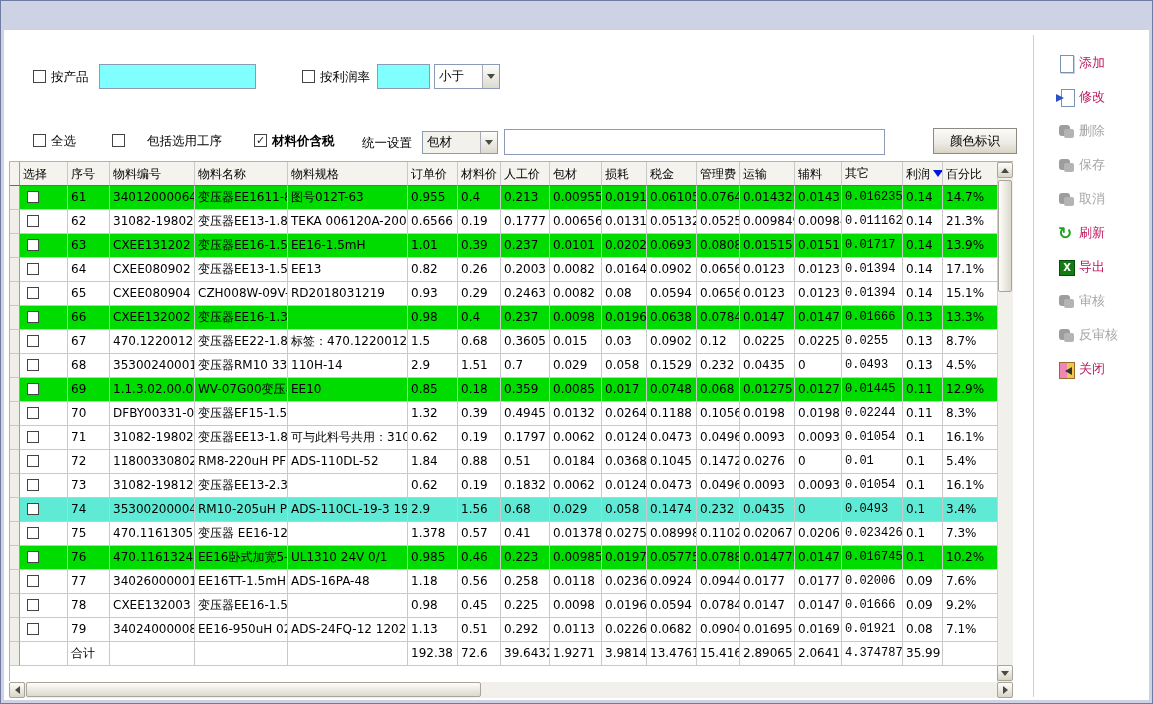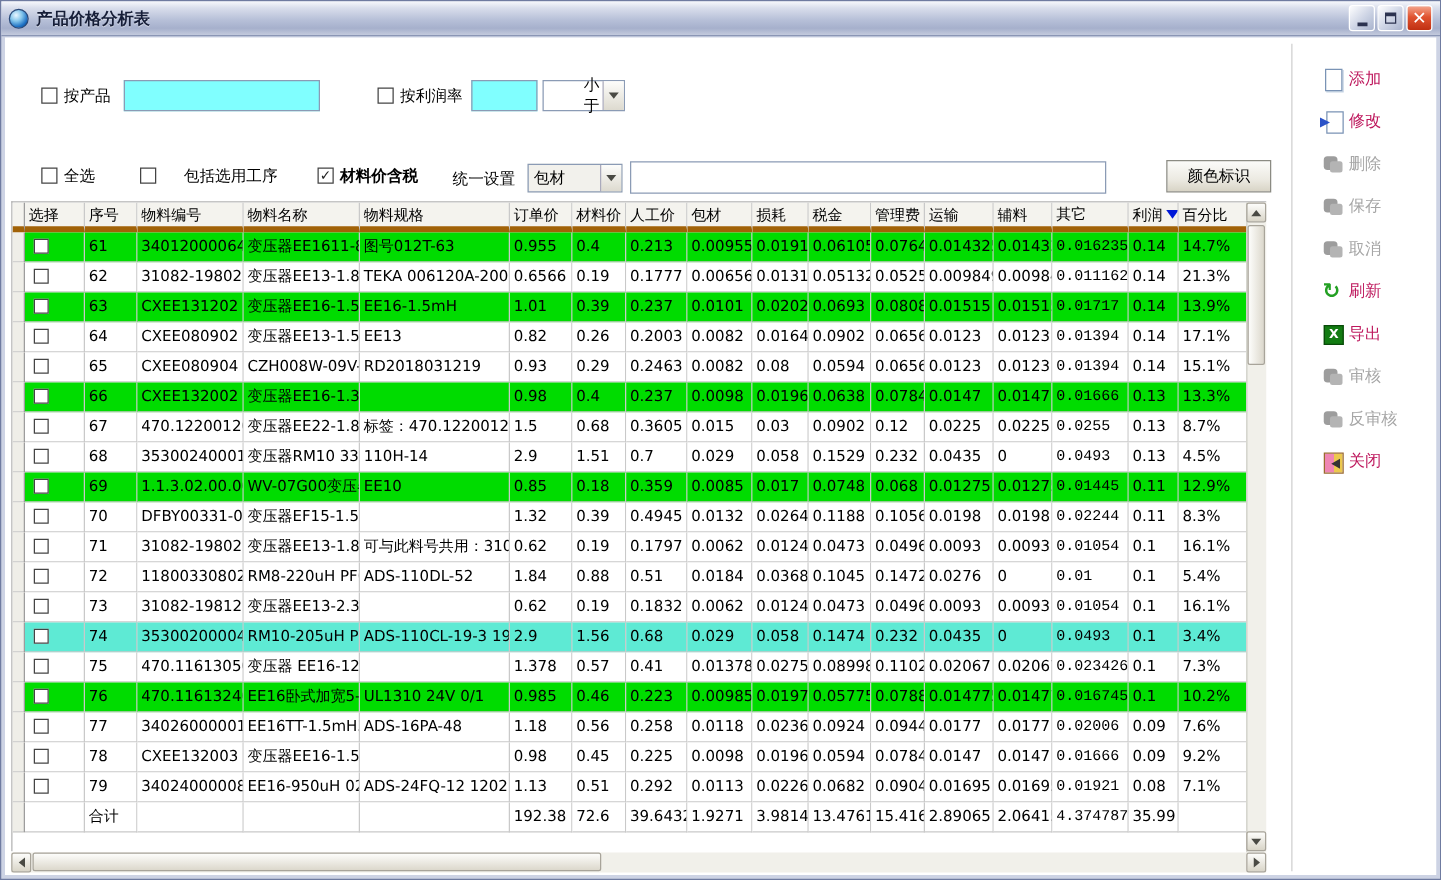--- a/index.html
+++ b/index.html
@@ -42,21 +42,21 @@
   .tri-right{ width:0; height:0; border-top:4px solid transparent; border-bottom:4px solid transparent; border-left:5px solid #4a4a44; }
   .xp-btn { background:linear-gradient(180deg,#fbfbf9 0%,#eceae2 60%,#d8d4c6 100%);
     border:1px solid #8b8b83; font-size:12.5px; color:#000; display:flex; align-items:center; justify-content:center; }
   
   .grid { position:absolute; left:8px; top:160px; width:1004px; height:520px; background:#fff;
     border-left:1px solid #b3b3b3; border-top:1px solid #b3b3b3; }
   .gridinner { position:absolute; left:0; top:0; width:988px; height:520px; overflow:hidden; }
   .grow, .ghead { display:flex; height:24px; }
   .cell { height:24px; border-right:1px solid #c9c9c9; border-bottom:1px solid #c9c9c9;
     font-size:12px; line-height:22px; padding-left:3px; white-space:nowrap; overflow:hidden; color:#000; }
-  .ghead .cell { background:#f4f3ee; border-bottom:5px solid #a16207; display:flex; align-items:center; gap:3px; }
+  .ghead .cell { background:#f4f3ee; border-bottom:1px solid #a16207; display:flex; align-items:center; gap:3px; }
   .rowind { background:#efeee8; border-right:1px solid #9d9d9d; padding:0; }
   .c-margin{width:10px; flex:0 0 10px;} .c-sel{width:48px; flex:0 0 48px;} .c-seq{width:42px; flex:0 0 42px;}
   .c-code{width:85px; flex:0 0 85px;} .c-name{width:93px; flex:0 0 93px;} .c-spec{width:120px; flex:0 0 120px;}
   .c-v0{width:50px; flex:0 0 50px;} .c-v1{width:43px; flex:0 0 43px;} .c-v2{width:49px; flex:0 0 49px;}
   .c-v3{width:52px; flex:0 0 52px;} .c-v4{width:45px; flex:0 0 45px;} .c-v5{width:50px; flex:0 0 50px;}
   .c-v6{width:43px; flex:0 0 43px;} .c-v7{width:55px; flex:0 0 55px;} .c-v8{width:47px; flex:0 0 47px;}
   .c-v9{width:61px; flex:0 0 61px;font-family:Liberation Mono, monospace;} .c-v10{width:40px; flex:0 0 40px;} .c-v11{width:55px; flex:0 0 55px;}
   .bg-green .cell { background:#00dc00; }
   .bg-red .cell { background:#5eead4; }
   .bg-white .cell { background:#fff; }
@@ -96,43 +96,30 @@
   .ico-close::before { content:""; position:absolute; left:2px; top:1px; width:14px; height:15px;
     background:linear-gradient(90deg,#ef86b4 0 7px,#ecc94e 7px 14px); border:1px solid #9a6a30; }
   .ico-close::after { content:""; position:absolute; left:8px; top:6px; width:0; height:0;
     border-top:4px solid transparent; border-bottom:4px solid transparent; border-right:7px solid #333; }
 </style>
 </head>
 <body>
 
 <div class="window">
 
-  <div class="titlebar">
-    <span class="orb"></span>
-    <span class="title">产品价格分析表</span>
-    <span class="winbtns">
-      <span class="wbtn sil">
-          <span class="glyph-min"></span>
-        </span>
-      <span class="wbtn sil">
-          <span class="glyph-max"></span>
-        </span>
-      <span class="wbtn close">✕</span>
-    </span>
-  </div>
 
   <div class="content"></div>
 
   <span class="abs cb" style="left:16px; top:69px;"></span>
   <span class="abs cblabel" style="left:34px; top:68px;">按产品</span>
   <input class="abs cyan-input" style="left: 82px; top: 63px; width: 157px;" value="">
   <span class="abs cb" style="left:285px; top:69px;"></span>
   <span class="abs cblabel" style="left:303px; top:68px;">按利润率</span>
   <input class="abs cyan-input" style="left: 360px; top: 63px; width: 53px;" value="">
-  <div class="abs combo" style="left:417px; top:63px; width:66px; height:25px;padding-left:28px;">
+  <div class="abs combo" style="left:417px; top:63px; width:66px; height:25px;">
     <span class="txt">小于</span>
     <span class="drop">
         <span class="tri-down"></span>
       </span>
   </div>
 
   <span class="abs cb" style="left:16px; top:133px;"></span>
   <span class="abs cblabel" style="left:34px; top:132px;">全选</span>
   <span class="abs cb" style="left:95px; top:133px;"></span>
   <span class="abs cblabel" style="left:130px; top:132px;">包括选用工序</span>

